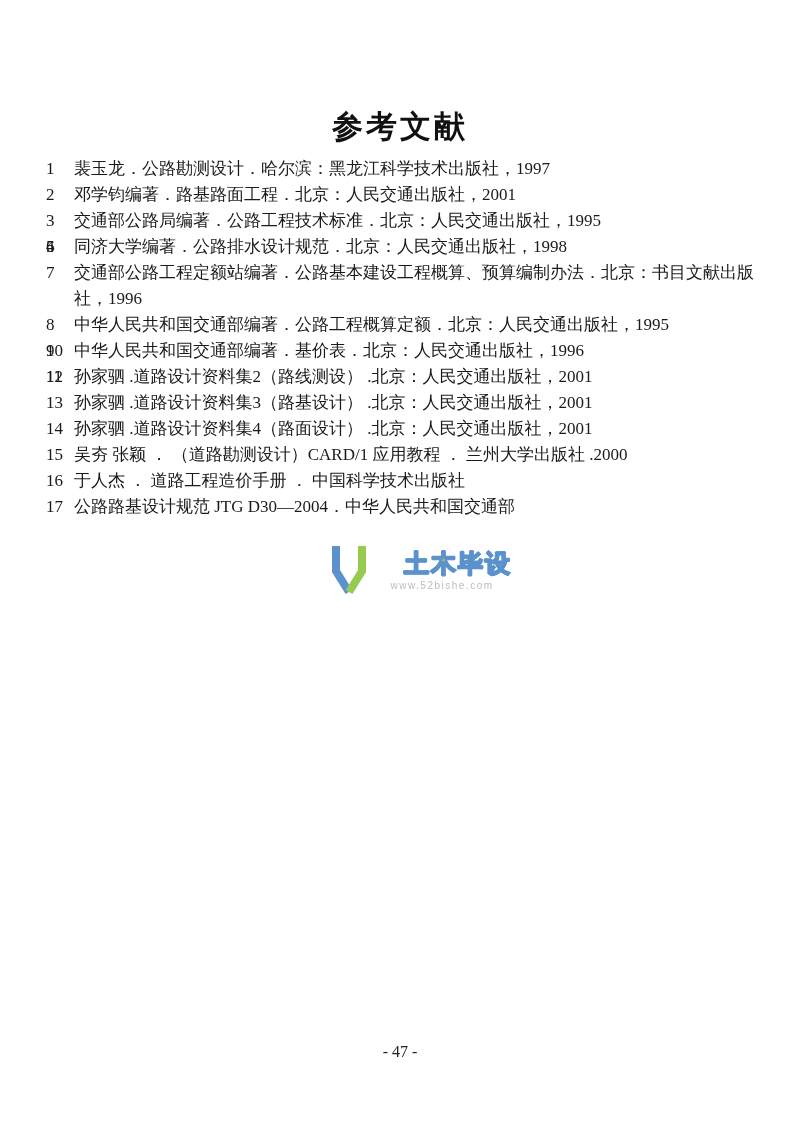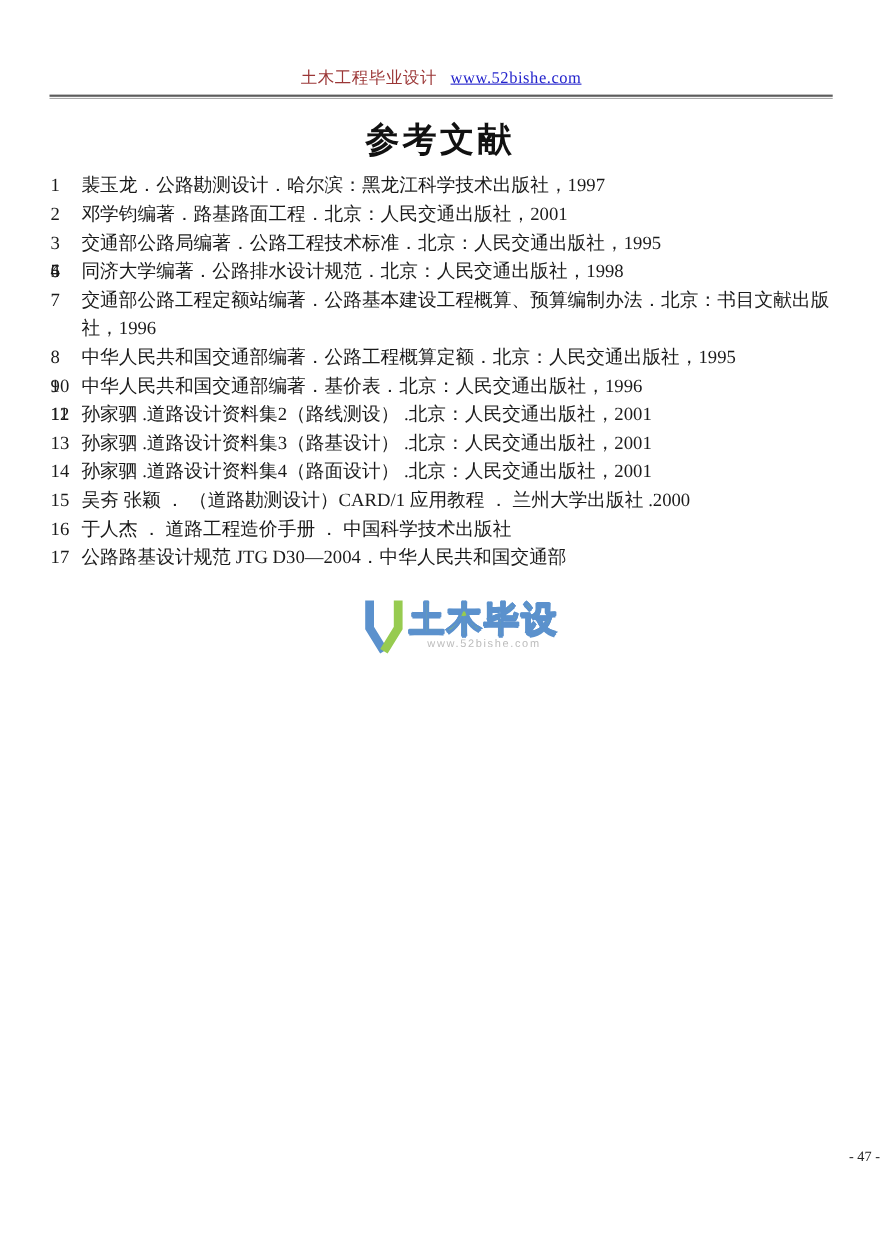--- a/index.html
+++ b/index.html
@@ -40,51 +40,46 @@
 
   
   .watermark {
     position:absolute; left:328px; top:543px;
     display:flex; align-items:flex-start; gap:2px;
     opacity:0.9; pointer-events:none;
   }
   .wm-logo { width:42px; height:54px; }
   .wm-text {
     font-family:"Liberation Sans","DejaVu Sans",sans-serif;
-    font-weight:bold; font-size:32px; line-height:32px; letter-spacing:2px;
+    font-weight:bold; font-size:25px; line-height:32px; letter-spacing:2px;
     color:var(--watermark-green,#8cc63e);
     -webkit-text-stroke:1.2px var(--watermark-blue,#4a86c8);
     text-shadow:
       -1px 0 var(--watermark-blue,#4a86c8), 1px 0 var(--watermark-blue,#4a86c8),
       0 -1px var(--watermark-blue,#4a86c8), 0 1px var(--watermark-blue,#4a86c8);
     margin-top:4px;
+    margin-left:32px;
   }
   .wm-sub {
     font-family:"Liberation Sans","DejaVu Sans",sans-serif;
     font-size:10px; letter-spacing:1.5px; color:#b5b5b5; margin-top:1px;
     text-align:center;
   }
 
   
   .footer {
     position:absolute; top:1043px; left:0; width:100%;
-    text-align:right; font-size:13px; color:#222;
+    text-align:center; font-size:16px; color:#222;
   }
 </style>
 </head>
 <body style="--header-label: #9b3636; --header-link: #2424cc; --watermark-green: #8cc63e; --watermark-blue: #4a86c8; --text: #1a1a1a;">
 
 <div class="page">
 
-  <div class="header">
-    <span class="h-label">土木工程毕业设计</span>
-    <a class="h-link">www.52bishe.com</a>
-    <div class="rule-thick"></div>
-    <div class="rule-thin"></div>
-  </div>
 
   <h1 class="doc-title">参考文献</h1>
 
   <ol class="ref-list" id="ref-list">
       <li class="ref"><span class="ref-num">1</span><span class="ref-text">裴玉龙．公路勘测设计．哈尔滨：黑龙江科学技术出版社，1997</span></li>
       <li class="ref"><span class="ref-num">2</span><span class="ref-text">邓学钧编著．路基路面工程．北京：人民交通出版社，2001</span></li>
       <li class="ref"><span class="ref-num">3</span><span class="ref-text">交通部公路局编著．公路工程技术标准．北京：人民交通出版社，1995</span></li>
       <li class="ref"><span class="ref-num">4</span></li>
       <li class="ref"><span class="ref-num">5</span></li>
       <li class="ref"><span class="ref-num">6</span><span class="ref-text">同济大学编著．公路排水设计规范．北京：人民交通出版社，1998</span></li>

